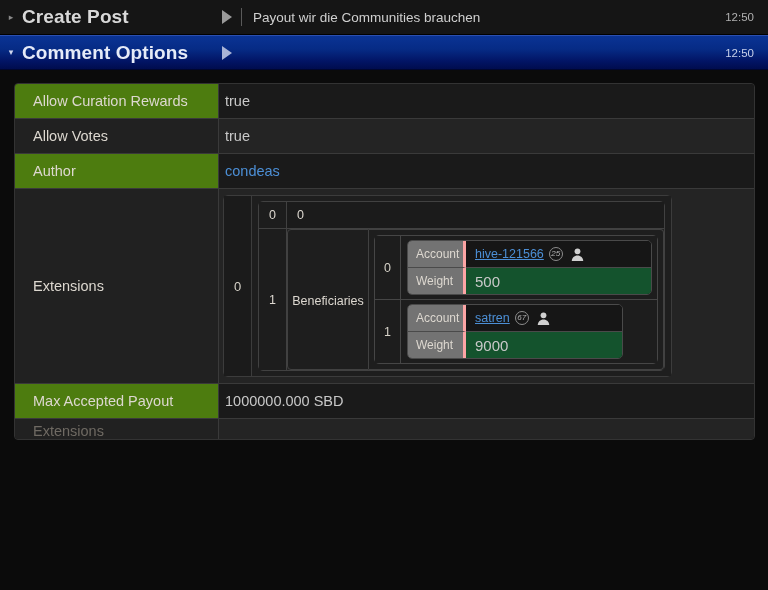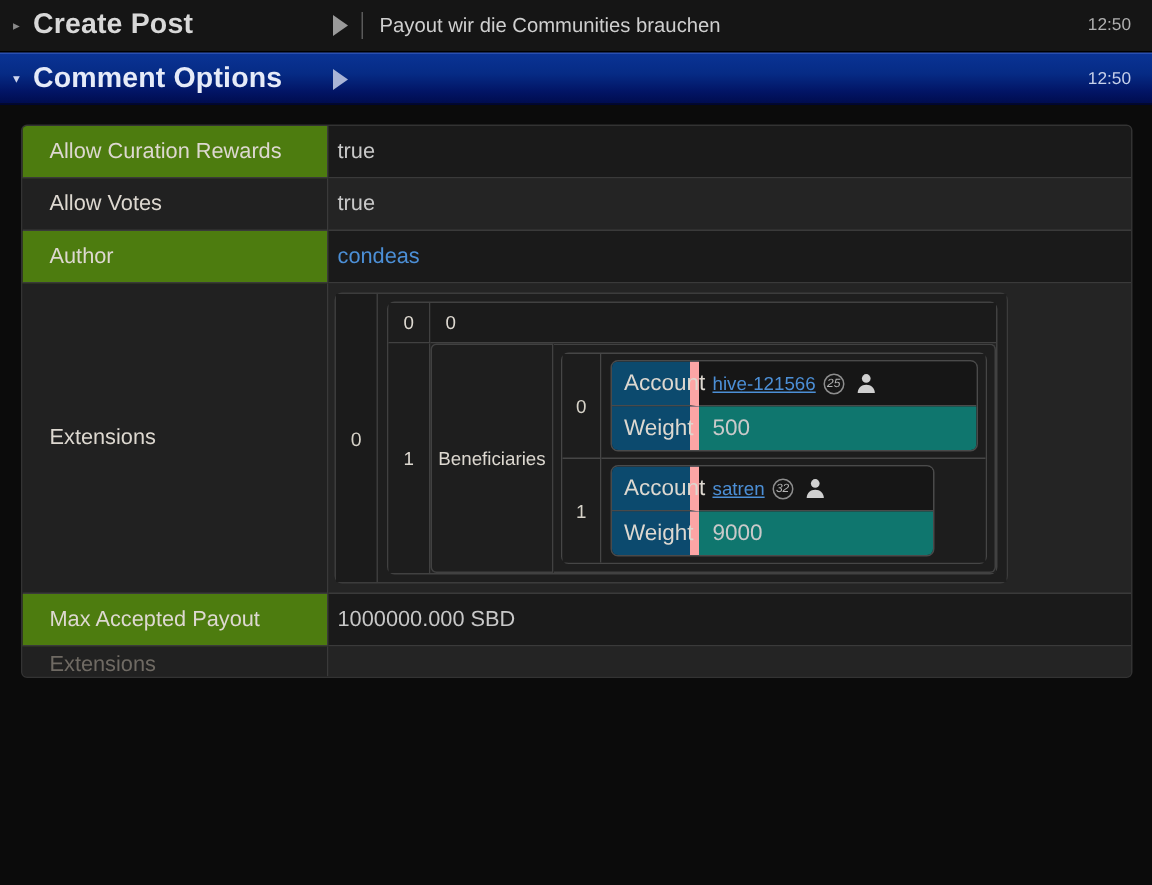--- a/index.html
+++ b/index.html
@@ -236,30 +236,30 @@
     border-radius: 5px;
     width: 100%;
     table-layout: fixed;
     overflow: hidden;
   }
   table.leaf td { border-bottom: 1px solid #4a4a4a; }
   table.leaf tr:last-child td { border-bottom: none; }
 
   td.lk {
     width: 58px;
-    font-size: 15px;
+    font-size: 12px;
     color: #ddd8d0;
-    background: #0c4a6e;
-    border-right: 6px solid #fca5a5;
+    background: #737373;
+    border-right: 3px solid #fca5a5;
     padding: 6px 0 6px 8px;
     white-space: nowrap;
   }
   td.lv {
     padding: 4px 0 4px 9px;
-    background: #0f766e;
+    background: #14532d;
     font-size: 15px;
     color: #c9c9c9;
   }
   td.lv.acct { background: #161616; padding-top: 5px; padding-bottom: 5px; }
 
   .acct-wrap { display: flex; align-items: center; gap: 5px; }
   .acct-name { font-size: 12.5px; color: #4c8fd6; }
   .rep {
     display: inline-flex;
     align-items: center;
@@ -389,21 +389,21 @@
                                       <tr>
                                         <td class="bidx">1</td>
                                         <td class="bcell">
                                           <table class="leaf" style="width:88%;">
                                             <tbody>
                                               <tr>
                                                 <td class="lk">Account</td>
                                                 <td class="lv acct">
                                                   <span class="acct-wrap">
                                                     <a class="acct-name" href="#">satren</a>
-                                                    <span class="rep">32</span>
+                                                    <span class="rep">67</span>
                                                     <span class="avatar">
                                                       <svg width="15" height="15" viewBox="0 0 16 16">
                                                           <circle cx="8" cy="4.6" r="3.1" fill="#d0d0d0"></circle>
                                                           <path d="M1.9 15c0-3.4 2.7-5.9 6.1-5.9s6.1 2.5 6.1 5.9z" fill="#d0d0d0"></path>
                                                         </svg>
                                                     </span>
                                                   </span>
                                                 </td>
                                               </tr>
                                               <tr>

